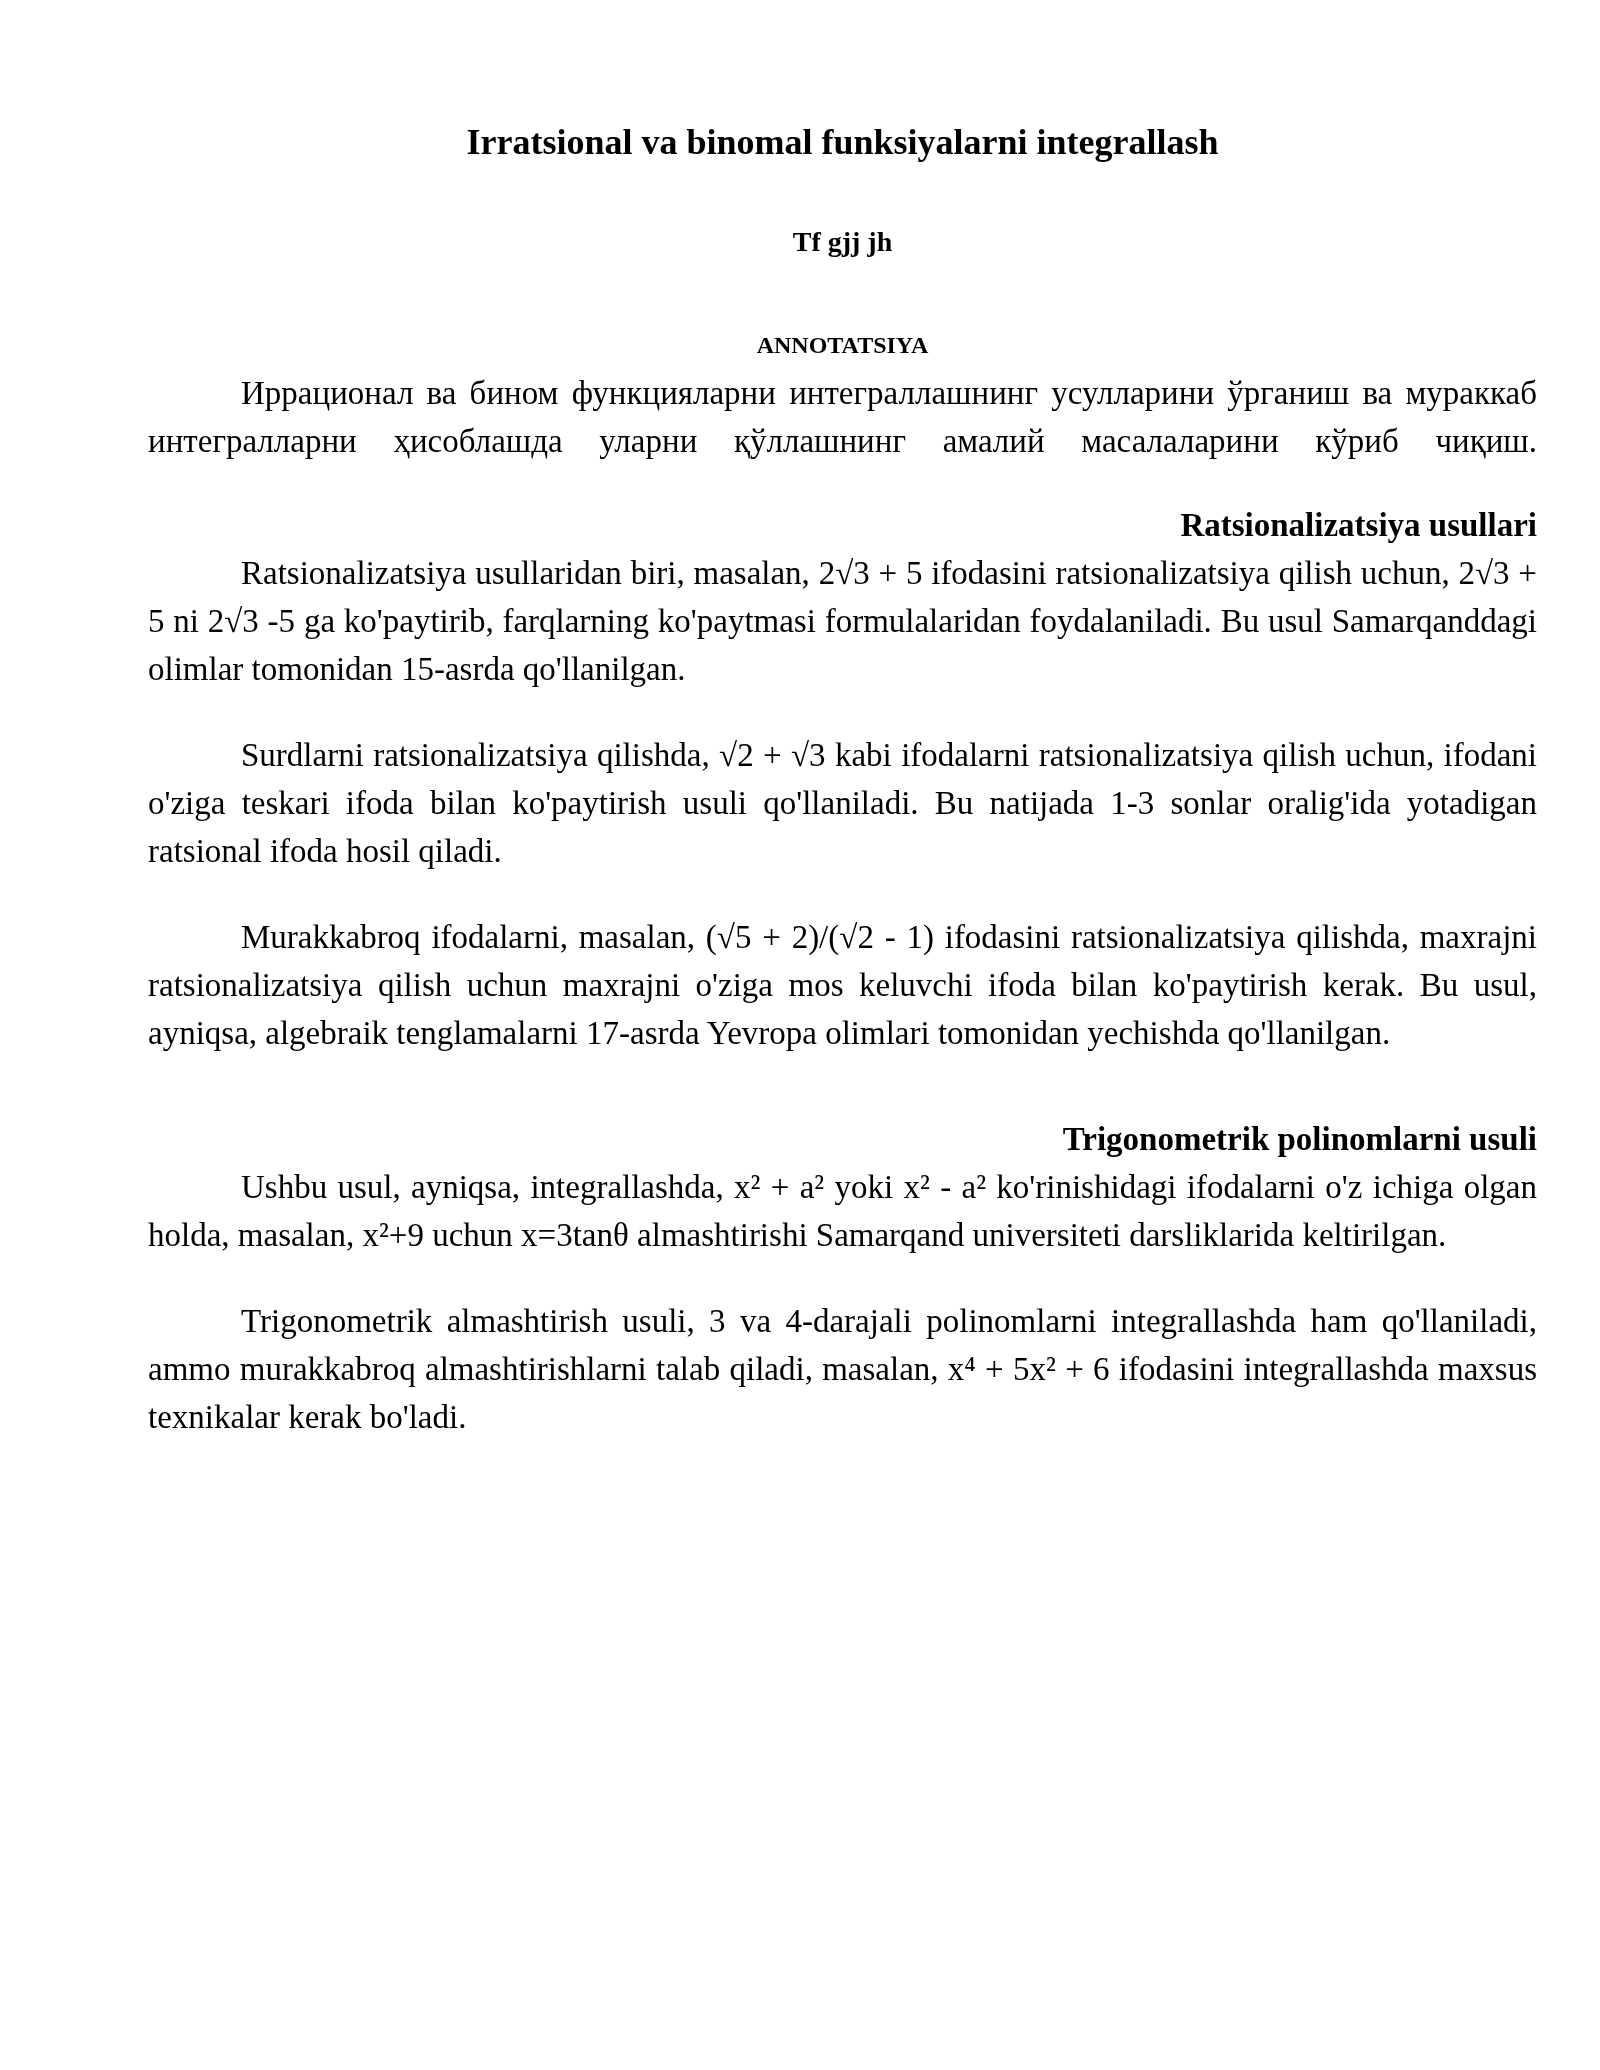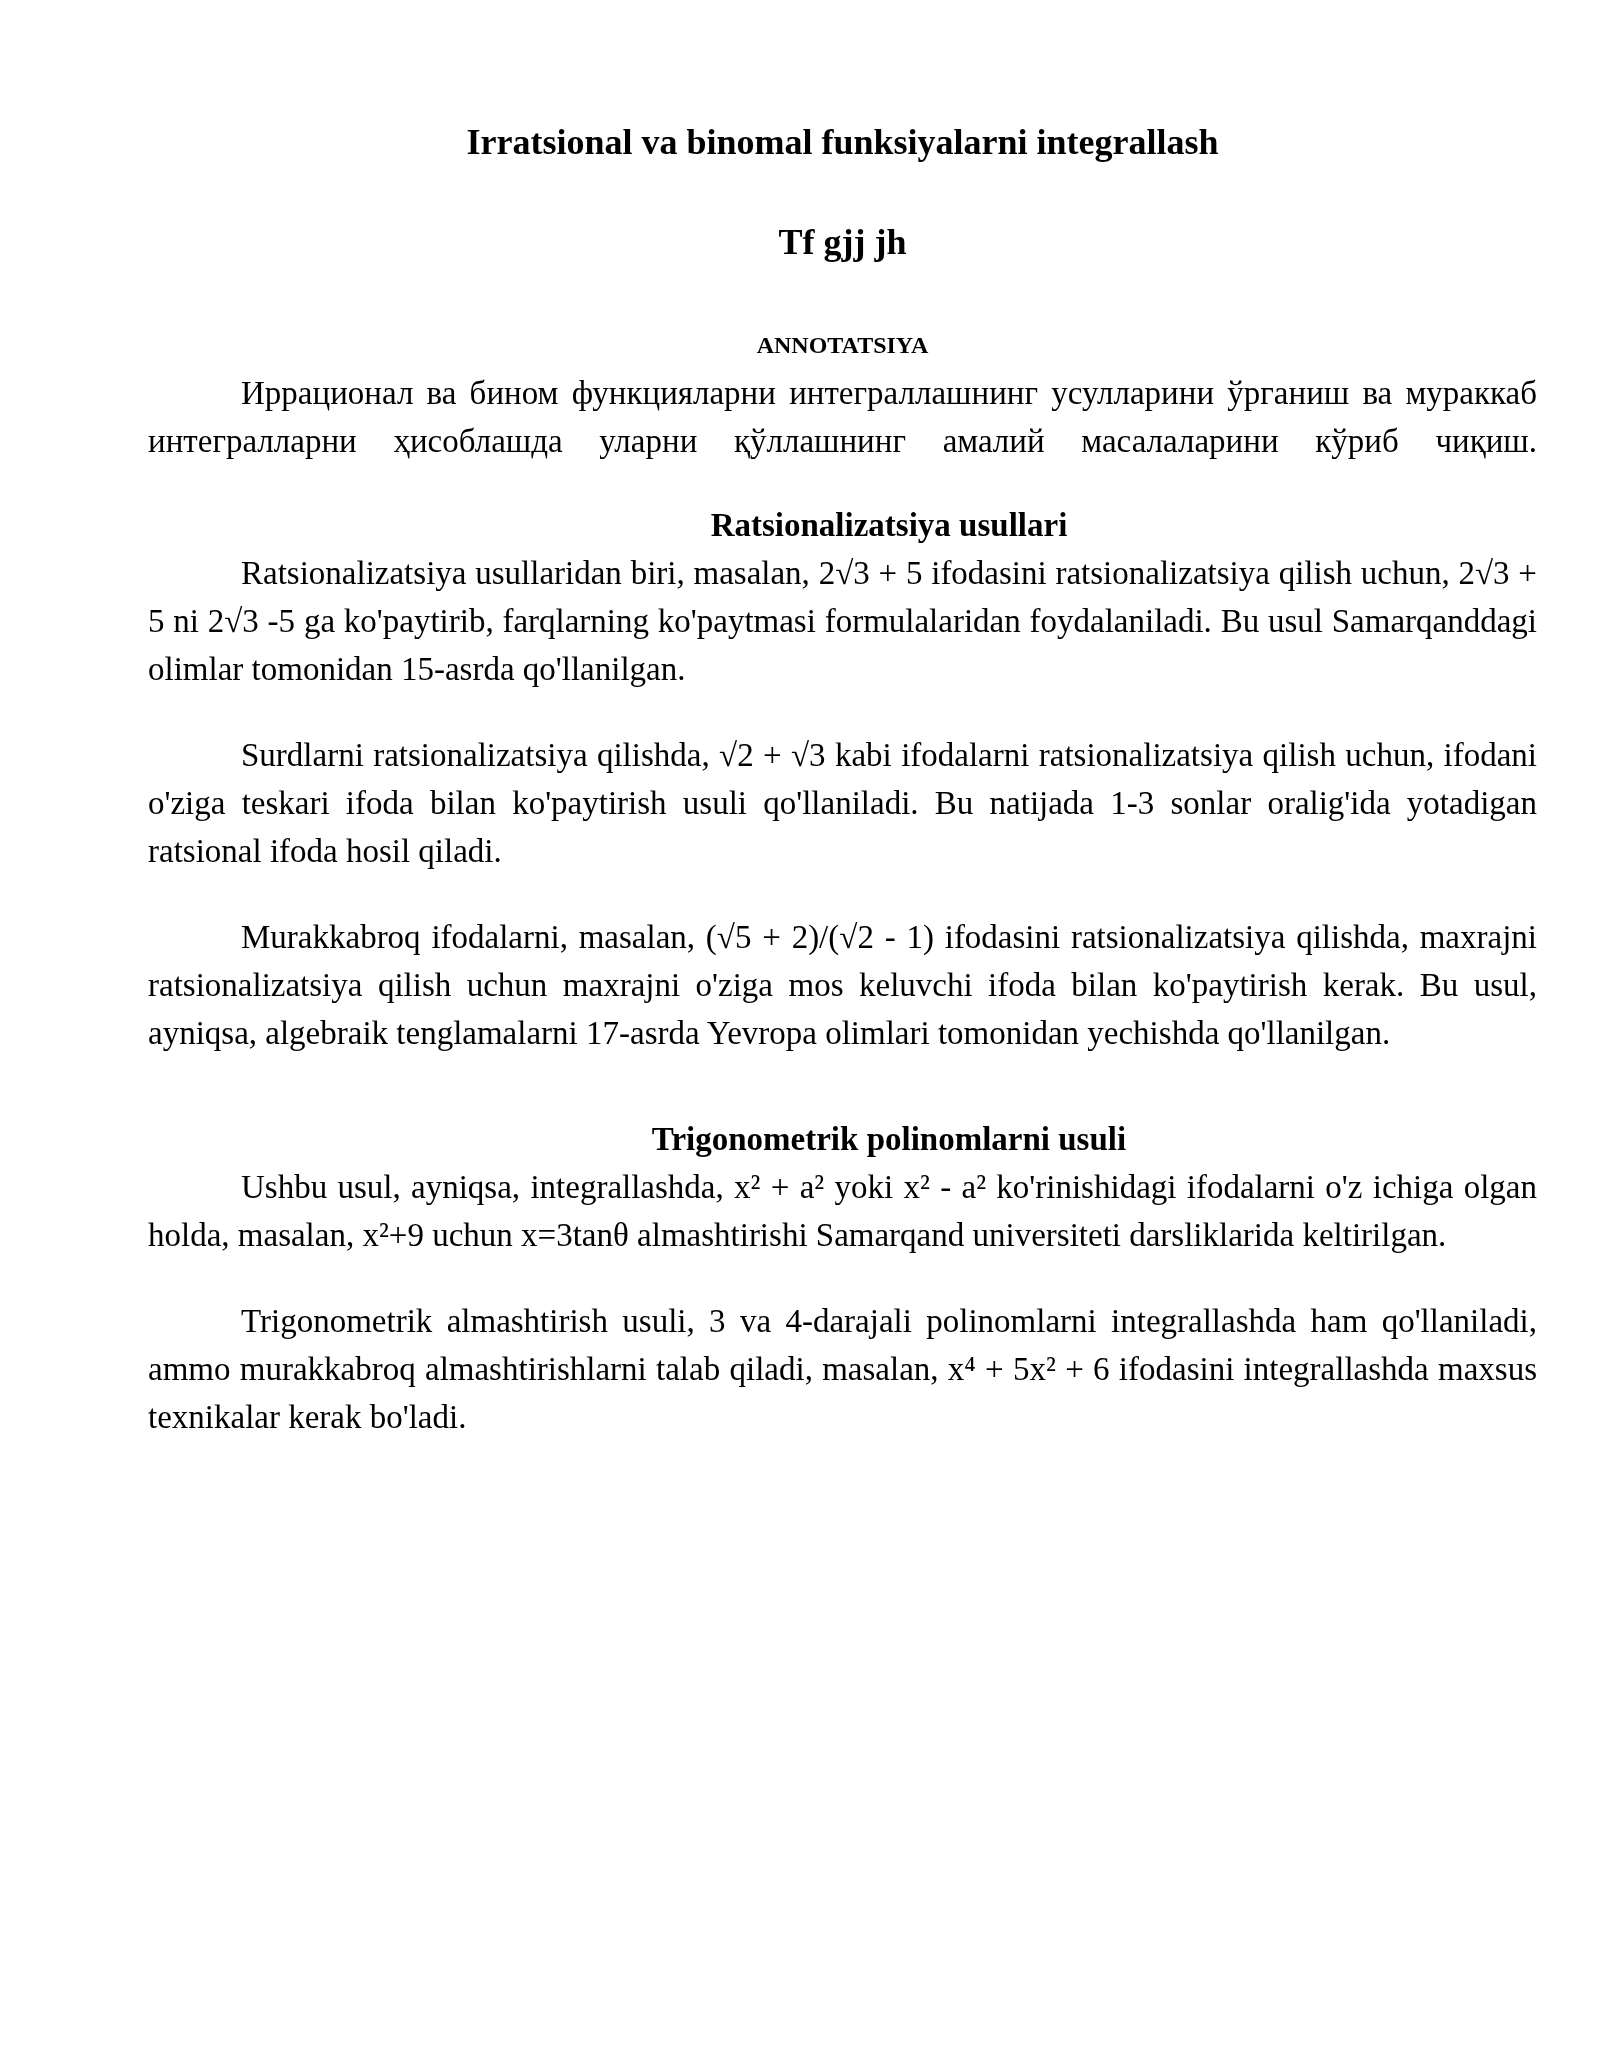--- a/index.html
+++ b/index.html
@@ -28,21 +28,21 @@
   }
   .centered {
     text-align: center;
     font-weight: bold;
   }
   .doc-title {
     font-size: 36px;
     margin-bottom: 52px;
   }
   .doc-subtitle {
-    font-size: 36px;
+    font-size: 28px;
     margin-bottom: 55px;
   }
   .annot-heading {
     font-size: 24px;
     margin-bottom: 0;
   }
   .body-para {
     text-align: justify;
     text-indent: 93px;
   }
@@ -51,21 +51,21 @@
     text-align-last: justify;
     text-indent: 93px;
     margin-bottom: 36px;
   }
   .keywords-para {
     margin-bottom: 104px;
   }
   .sec-heading {
     font-weight: bold;
     text-indent: 93px;
-    text-align: center;
+    text-align: right;
   }
   .mb-38 { margin-bottom: 38px; }
   .mb-58 { margin-bottom: 58px; }
   .mb-34 { margin-bottom: 34px; }
   .indent-wide { text-indent: 128px; }
 </style>
 </head>
 <body>
 
 <div class="page">

